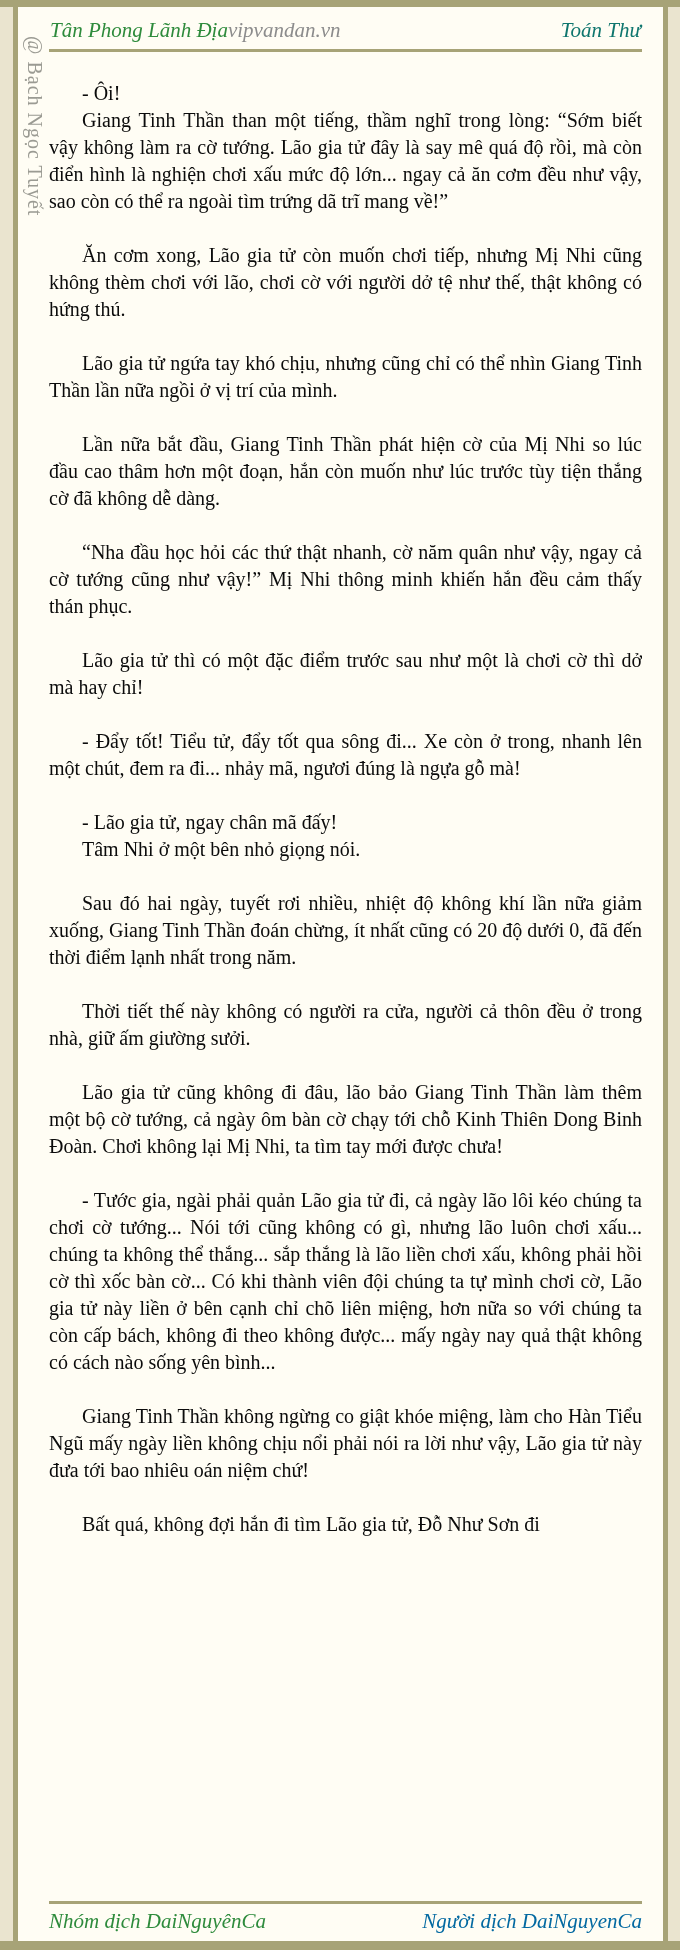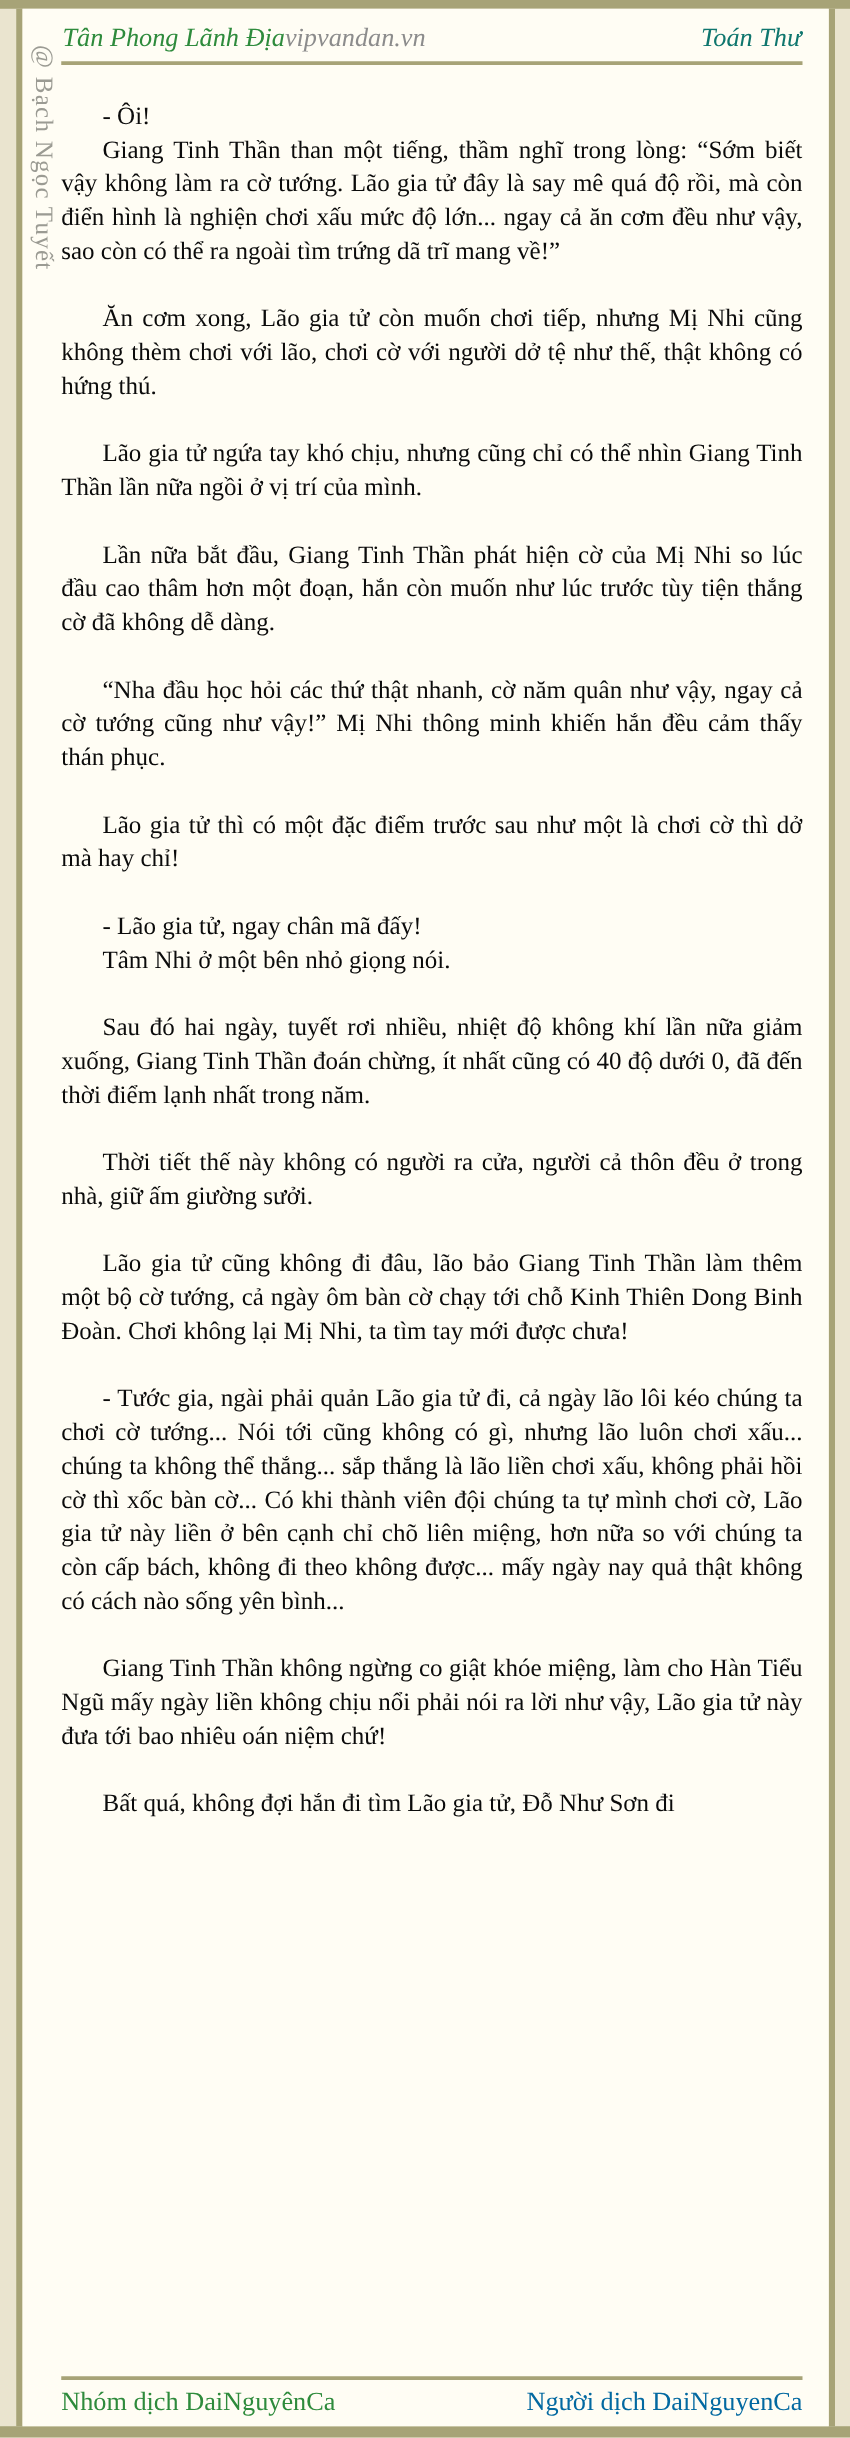--- a/index.html
+++ b/index.html
@@ -68,20 +68,21 @@
   }
   .group { margin: 0 0 27px 0; }
   .group p { margin: 0; text-indent: 33px; }
 
   
   .ftr-block { margin-top: auto; padding-bottom: 5px; }
   .ftr {
     display: flex;
     justify-content: space-between;
     align-items: flex-end;
+    font-style: italic;
     font-size: 21px;
     line-height: 30px;
     padding-top: 2px;
   }
   .ftr .team   { color: #2e8b3c; }
   .ftr .person { color: #0369a1; }
 </style>
 </head>
 <body>
 
@@ -114,25 +115,28 @@
         <div class="group">
           <p>Lần nữa bắt đầu, Giang Tinh Thần phát hiện cờ của Mị Nhi so lúc đầu cao thâm hơn một đoạn, hắn còn muốn như lúc trước tùy tiện thắng cờ đã không dễ dàng.</p>
         </div>
         <div class="group">
           <p>“Nha đầu học hỏi các thứ thật nhanh, cờ năm quân như vậy, ngay cả cờ tướng cũng như vậy!” Mị Nhi thông minh khiến hắn đều cảm thấy thán phục.</p>
         </div>
         <div class="group">
           <p>Lão gia tử thì có một đặc điểm trước sau như một là chơi cờ thì dở mà hay chỉ!</p>
         </div>
         <div class="group">
+          <p>- Đẩy tốt! Tiểu tử, đẩy tốt qua sông đi... Xe còn ở trong, nhanh lên một chút, đem ra đi... nhảy mã, ngươi đúng là ngựa gỗ mà!</p>
+        </div>
+        <div class="group">
           <p>- Lão gia tử, ngay chân mã đấy!</p>
           <p>Tâm Nhi ở một bên nhỏ giọng nói.</p>
         </div>
         <div class="group">
-          <p>Sau đó hai ngày, tuyết rơi nhiều, nhiệt độ không khí lần nữa giảm xuống, Giang Tinh Thần đoán chừng, ít nhất cũng có 40 độ dưới 0, đã đến thời điểm lạnh nhất trong năm.</p>
+          <p>Sau đó hai ngày, tuyết rơi nhiều, nhiệt độ không khí lần nữa giảm xuống, Giang Tinh Thần đoán chừng, ít nhất cũng có 20 độ dưới 0, đã đến thời điểm lạnh nhất trong năm.</p>
         </div>
         <div class="group">
           <p>Thời tiết thế này không có người ra cửa, người cả thôn đều ở trong nhà, giữ ấm giường sưởi.</p>
         </div>
         <div class="group">
           <p>Lão gia tử cũng không đi đâu, lão bảo Giang Tinh Thần làm thêm một bộ cờ tướng, cả ngày ôm bàn cờ chạy tới chỗ Kinh Thiên Dong Binh Đoàn. Chơi không lại Mị Nhi, ta tìm tay mới được chưa!</p>
         </div>
         <div class="group">
           <p>- Tước gia, ngài phải quản Lão gia tử đi, cả ngày lão lôi kéo chúng ta chơi cờ tướng... Nói tới cũng không có gì, nhưng lão luôn chơi xấu... chúng ta không thể thắng... sắp thắng là lão liền chơi xấu, không phải hồi cờ thì xốc bàn cờ... Có khi thành viên đội chúng ta tự mình chơi cờ, Lão gia tử này liền ở bên cạnh chỉ chõ liên miệng, hơn nữa so với chúng ta còn cấp bách, không đi theo không được... mấy ngày nay quả thật không có cách nào sống yên bình...</p>
         </div>

